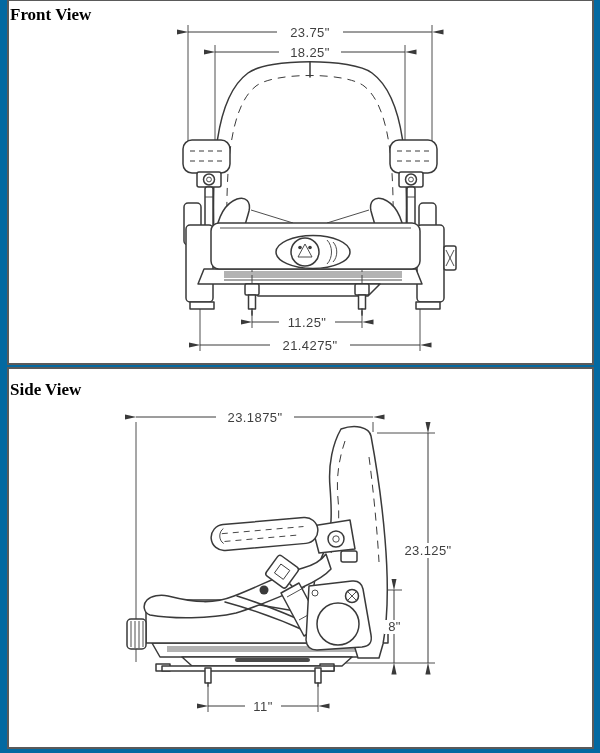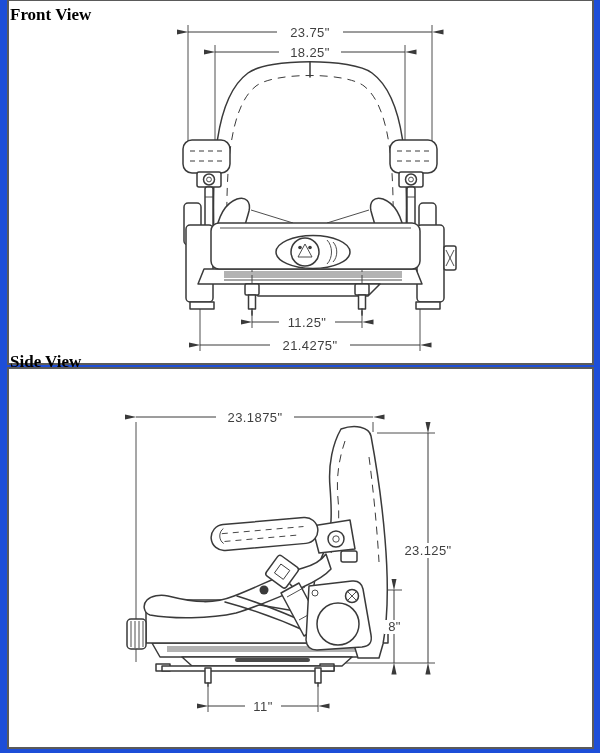--- a/index.html
+++ b/index.html
@@ -1,16 +1,16 @@
 <!DOCTYPE html>
 <html><head>
 <meta charset="utf-8">
 <style>
   html,body{margin:0;padding:0;background:#fff;}
-  #stage{position:relative;width:600px;height:753px;background:#1d4ed8;overflow:hidden;
+  #stage{position:relative;width:600px;height:753px;background:#0369a1;overflow:hidden;
          font-family:"Liberation Sans",sans-serif;}
   .panel{position:absolute;left:7px;width:587px;background:#fff;
          border:2px solid #5a5a5a;box-sizing:border-box;}
   #panel-front{top:0;height:365px;border-top-width:1px;}
   #panel-side{top:367px;height:382px;}
   .panel-title{position:absolute;left:10px;top:4px;
          font-family:"Liberation Serif",serif;font-weight:bold;font-size:17px;color:#000;}
   svg{position:absolute;left:0;display:block;}
   #svg-front{top:0;}
   #svg-side{top:367px;}
@@ -28,21 +28,21 @@
 </style>
 </head>
 <body>
 
 <div id="stage">
 
   <div class="panel" id="panel-front"></div>
   <div class="panel" id="panel-side"></div>
 
   <div class="panel-title" style="top:5px;">Front View</div>
-  <div class="panel-title" style="top:352px;">Side View</div>
+  <div class="panel-title" style="top:380px;">Side View</div>
 
   <svg id="svg-front" width="600" height="366" viewBox="0 0 600 366">
     <defs>
       <marker id="arrow" viewBox="0 0 12 6" refX="0.5" refY="3" markerWidth="12" markerHeight="6" orient="auto-start-reverse" markerUnits="userSpaceOnUse">
         <path d="M 0,3 L 12,0.4 L 12,5.6 Z" fill="#3a3a3a"></path>
       </marker>
     </defs>
 
     <g>
       <line class="ext" x1="188" y1="25" x2="188" y2="150"></line>

